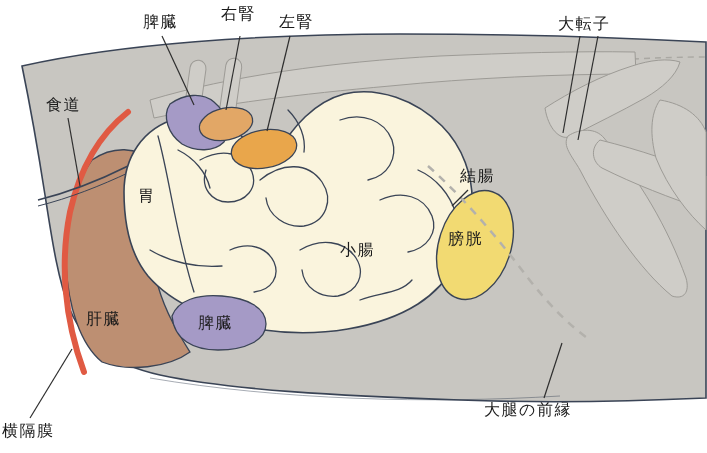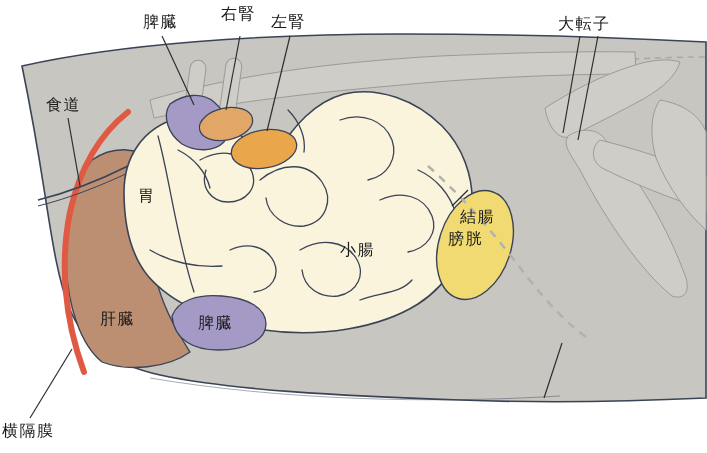--- a/index.html
+++ b/index.html
@@ -107,24 +107,25 @@
       <line x1="598" y1="36" x2="578" y2="140"></line>
       <line x1="68" y1="118" x2="80" y2="186"></line>
       <line x1="468" y1="190" x2="452" y2="206"></line>
       <line x1="30" y1="418" x2="72" y2="349"></line>
       <line x1="544" y1="398" x2="562" y2="343"></line>
     </g>
   </svg>
 
   <div class="label" style="left:143px; top:12px;">脾臓</div>
   <div class="label" style="left:221px; top:4px;">右腎</div>
-  <div class="label" style="left:271px; top:12px;">左腎</div>
+  <div class="label" style="left:279px; top:12px;">左腎</div>
   <div class="label" style="left:558px; top:14px;">大転子</div>
   <div class="label" style="left:46px;  top:95px;">食道</div>
   <div class="label" style="left:138px; top:186px;">胃</div>
-  <div class="label" style="left:460px; top:166px;margin-top:41px;">結腸</div>
+  <div class="label" style="left:460px; top:166px;">結腸</div>
   <div class="label" style="left:340px; top:240px;">小腸</div>
   <div class="label" style="left:448px; top:229px;">膀胱</div>
-  <div class="label" style="left:100px;  top:309px;">肝臓</div>
+  <div class="label" style="left:86px;  top:309px;">肝臓</div>
   <div class="label" style="left:198px; top:313px;">脾臓</div>
   <div class="label" style="left:2px;   top:421px;text-align:right;">横隔膜</div>
+  <div class="label" style="left:484px; top:400px;">大腿の前縁</div>
 
 </div>
 
 </body></html>

